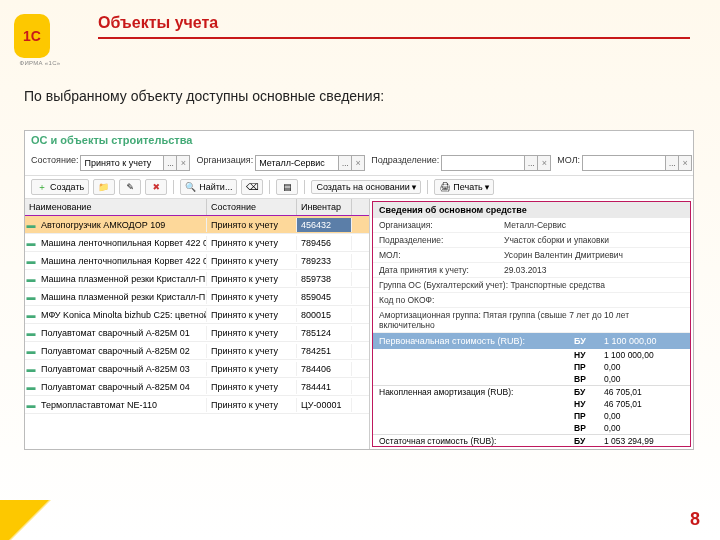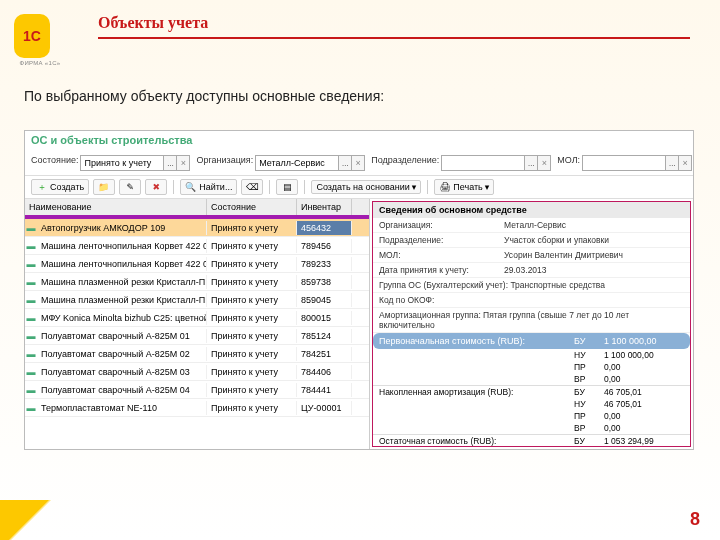--- a/index.html
+++ b/index.html
@@ -1,55 +1,55 @@
 <!DOCTYPE html>
 <html><head>
 <meta charset="utf-8">
 <style>
 * { box-sizing: border-box; margin: 0; padding: 0; }
 body { font-family: Arial, sans-serif; font-size: 10px; background: #fff; width: 720px; height: 540px; position: relative; overflow: hidden; }
 .slide { width: 720px; height: 540px; background: linear-gradient(#fff9ed, #fff); position: relative; }
 .logo { position: absolute; top: 14px; left: 14px; width: 52px; height: 45px; }
 .logo-box { width: 36px; height: 44px; background: #fdc800; border-radius: 10px; display: flex; align-items: center; justify-content: center; font-weight: bold; color: #c81919; font-size: 14px; }
 .logo-sub { font-size: 6px; color: #888; letter-spacing: 0.3px; text-align: center; margin-top: 2px; }
-.titlebar { position: absolute; top: 14px; left: 98px; right: 0; font-family: Liberation Serif, serif; }
+.titlebar { position: absolute; top: 14px; left: 98px; right: 0; }
 .title-main { color: #c81919; font-size: 16px; font-weight: bold; }
 .title-sub { color: #c81919; font-size: 12px; font-weight: bold; margin-top: 2px; }
 .title-line { height: 2px; background: #c81919; margin-top: 5px; margin-right: 30px; }
 .lead { position: absolute; top: 88px; left: 24px; font-size: 14px; color: #222; }
 .window { position: absolute; top: 130px; left: 24px; width: 670px; height: 320px; border: 1px solid #bbb; background: #fff; font-size: 9px; overflow: hidden; }
 .win-title { padding: 3px 6px; color: #4a7; font-size: 11px; font-weight: bold; }
 .filters { display: flex; gap: 6px; padding: 2px 6px 4px; align-items: flex-end; border-bottom: 1px solid #ddd; }
 .fcol { display: flex; gap: 2px; }
 .flabel { color: #333; }
 .fval { display: flex; align-items: center; }
 .input { border: 1px solid #aaa; height: 16px; padding: 0 3px; background: #fff; display: inline-flex; align-items: center; overflow: hidden; white-space: nowrap; }
 .btn-x { width: 14px; height: 16px; border: 1px solid #aaa; display: inline-flex; align-items: center; justify-content: center; background: #f5f5f5; margin-left: -1px; color: #888; }
 .btn-d { width: 14px; height: 16px; border: 1px solid #aaa; display: inline-flex; align-items: center; justify-content: center; background: #f5f5f5; margin-left: -1px; font-size: 7px; }
 .toolbar { display: flex; align-items: center; gap: 4px; padding: 3px 6px; border-bottom: 1px solid #ddd; }
 .tbtn { display: inline-flex; align-items: center; gap: 2px; padding: 1px 4px; border: 1px solid #ccc; background: #f8f8f8; border-radius: 2px; }
 .ticon { width: 12px; height: 12px; display: inline-flex; align-items: center; justify-content: center; }
 .sep { width: 1px; height: 14px; background: #ccc; margin: 0 2px; }
 .content { display: flex; height: 250px; }
 .left { width: 345px; border-right: 1px solid #ccc; overflow: hidden; }
 .right { flex: 1; border: 1px solid #be185d; margin: 2px; overflow: hidden; }
-.thead { display: flex; background: #eee; border-bottom: 4px solid #a21caf; }
+.thead { display: flex; background: #eee; border-bottom: 1px solid #a21caf; }
 .th { padding: 3px 4px; border-right: 1px solid #ccc; font-weight: normal; }
 .row { display: flex; border-bottom: 1px solid #eee; height: 18px; align-items: center; }
 .row.sel { background: #fdd89a; }
 .cell { padding: 2px 4px; border-right: 1px solid #f0f0f0; overflow: hidden; white-space: nowrap; }
 .ricon { width: 12px; display: inline-flex; justify-content: center; color: #4a7; }
 .rtitle { background: #eaeaea; padding: 3px 6px; font-weight: bold; }
 .rrow { display: flex; padding: 2px 6px; border-bottom: 1px solid #f0f0f0; font-size: 8.5px; }
 .rlab { width: 125px; color: #333; }
 .rval { flex: 1; color: #333; }
-.costhead { background: #8ab0d6; color: #fff; padding: 3px 6px; display: flex; border-radius: 6px; }
+.costhead { background: #8ab0d6; color: #fff; padding: 3px 6px; display: flex; }
 .costrow { display: flex; padding: 1px 6px; font-size: 8.5px; }
 .cl1 { flex: 1; }
-.cl2 { width: 30px; text-align: left; }
+.cl2 { width: 30px; text-align: left; font-weight: bold; }
 .cl3 { width: 80px; text-align: left; }
 .pgnum { position: absolute; bottom: 10px; right: 20px; color: #c81919; font-size: 18px; font-weight: bold; }
 .corner { position: absolute; left: 0; bottom: 0; width: 60px; height: 40px; background: linear-gradient(135deg, #fdc800 48%, #ffe78a 50%, transparent 52%); }
 </style>
 </head>
 <body>
 
 <div class="slide">
   <div class="logo">
     <div class="logo-box">1С</div>

